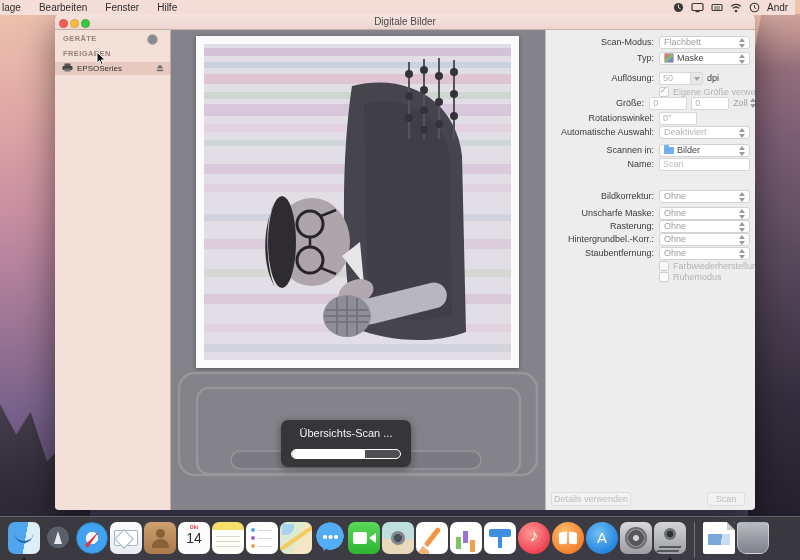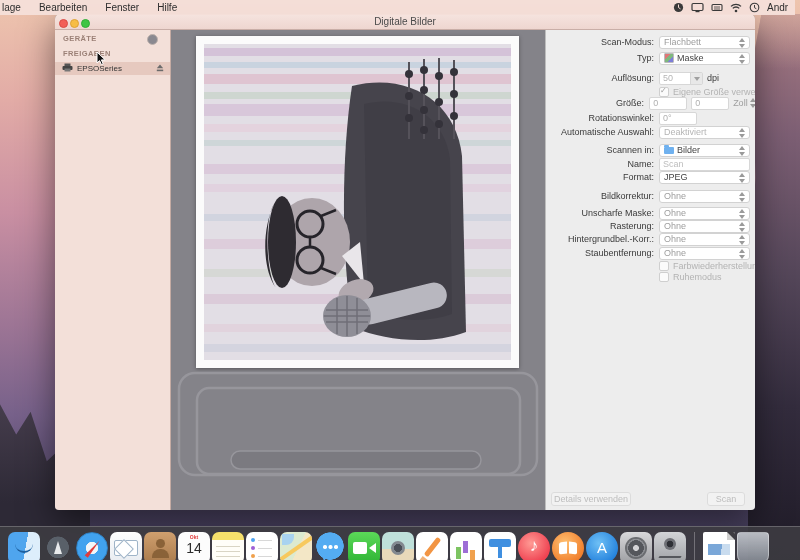--- a/index.html
+++ b/index.html
@@ -87,21 +87,21 @@
   .swatch{width:8px;height:8px;border-radius:1px;flex:0 0 auto;
     background:linear-gradient(135deg,#e07777 0 33%,#7fb87f 33% 66%,#7d7dd8 66%);border:.5px solid #bbb;}
   .folder{width:10px;height:7px;background:#6fb1ef;border-radius:1px;position:relative;flex:0 0 auto;}
   .folder:before{content:"";position:absolute;left:0;top:-2px;width:5px;height:2px;background:#6fb1ef;border-radius:1px 1px 0 0;}
   .btnbar{position:absolute;left:0;bottom:0;width:210px;height:22px;}
   .btn{position:absolute;height:14px;border-radius:3px;font-size:9px;text-align:center;line-height:13px;box-sizing:border-box;}
   .btn-details{left:5px;top:4px;width:80px;background:#f2f2f2;border:1px solid #dcdcdc;color:#bdbdbd;}
   .btn-cancel{left:106px;top:4px;width:50px;background:#fdba74;border:1px solid #c4c4c4;color:#333;box-shadow:0 .5px 1px rgba(0,0,0,.15);margin-top:44px;}
   .btn-scan{left:161px;top:4px;width:38px;background:#f2f2f2;border:1px solid #dcdcdc;color:#bdbdbd;}
   
-  .dock{position:absolute;left:0;bottom:0;width:800px;height:34px;background:rgba(62,60,66,.88);
+  .dock{position:absolute;left:0;bottom:0;width:800px;height:44px;background:rgba(62,60,66,.88);
     border-top:1px solid rgba(255,255,255,.22);display:flex;align-items:flex-start;padding:5px 0 0 8px;
     box-sizing:border-box;z-index:40;}
   .ditem{position:relative;width:32px;height:38px;margin-right:2px;flex:0 0 auto;}
   .di{width:32px;height:32px;border-radius:7px;position:relative;overflow:hidden;}
   .di.round{border-radius:50%;}
   .run:after{content:"";position:absolute;left:13px;bottom:-1px;border-left:3px solid transparent;
     border-right:3px solid transparent;border-bottom:4px solid #1c1c1e;}
   .di-finder{background:linear-gradient(100deg,#4fa5ee 54%,#ddeefb 54%);}
   .di-finder:after{content:"";position:absolute;left:7px;top:10px;width:18px;height:9px;
     border-bottom:2px solid #1d5f9e;border-radius:0 0 9px 9px;}
@@ -337,20 +337,26 @@
           </g>
         </svg>
       </div>
 
       <svg class="bed" width="374" height="480" viewBox="0 0 374 480">
         <rect x="8" y="343" width="358" height="102" rx="16" fill="none" stroke="#97969c" stroke-width="2.5"></rect>
         <rect x="26" y="358" width="323" height="86" rx="12" fill="none" stroke="#97969c" stroke-width="2.5"></rect>
         <rect x="60" y="421" width="250" height="18" rx="9" fill="#7b7a80" stroke="#97969c" stroke-width="1.5"></rect>
       </svg>
 
+      <div class="overlay">
+        <div class="ov-label">Übersichts-Scan ...</div>
+        <div class="pbar">
+          <div class="pfill" style="width: 68%;"></div>
+        </div>
+      </div>
     </div>
 
     <div class="rpanel">
 
       <div class="srow" style="top:5px">
         <span class="slabel">Scan-Modus:</span>
         <span class="popup">
           <span class="pval">Flachbett</span>
           <span class="stepper"></span>
         </span>
@@ -407,27 +413,20 @@
           <span class="pval dim">Deaktiviert</span>
           <span class="stepper"></span>
         </span>
       </div>
 
       <div class="srow" style="top:127px">
         <span class="slabel">Name:</span>
         <input class="fld wide" placeholder="Scan" style="">
       </div>
 
-      <div class="srow" style="top:140px">
-        <span class="slabel">Format:</span>
-        <span class="popup">
-          <span class="pval dark">JPEG</span>
-          <span class="stepper"></span>
-        </span>
-      </div>
 
       <div class="srow" style="top:159px">
         <span class="slabel">Bildkorrektur:</span>
         <span class="popup">
           <span class="pval">Ohne</span>
           <span class="stepper"></span>
         </span>
       </div>
 
       <div class="srow" style="top:176px">

